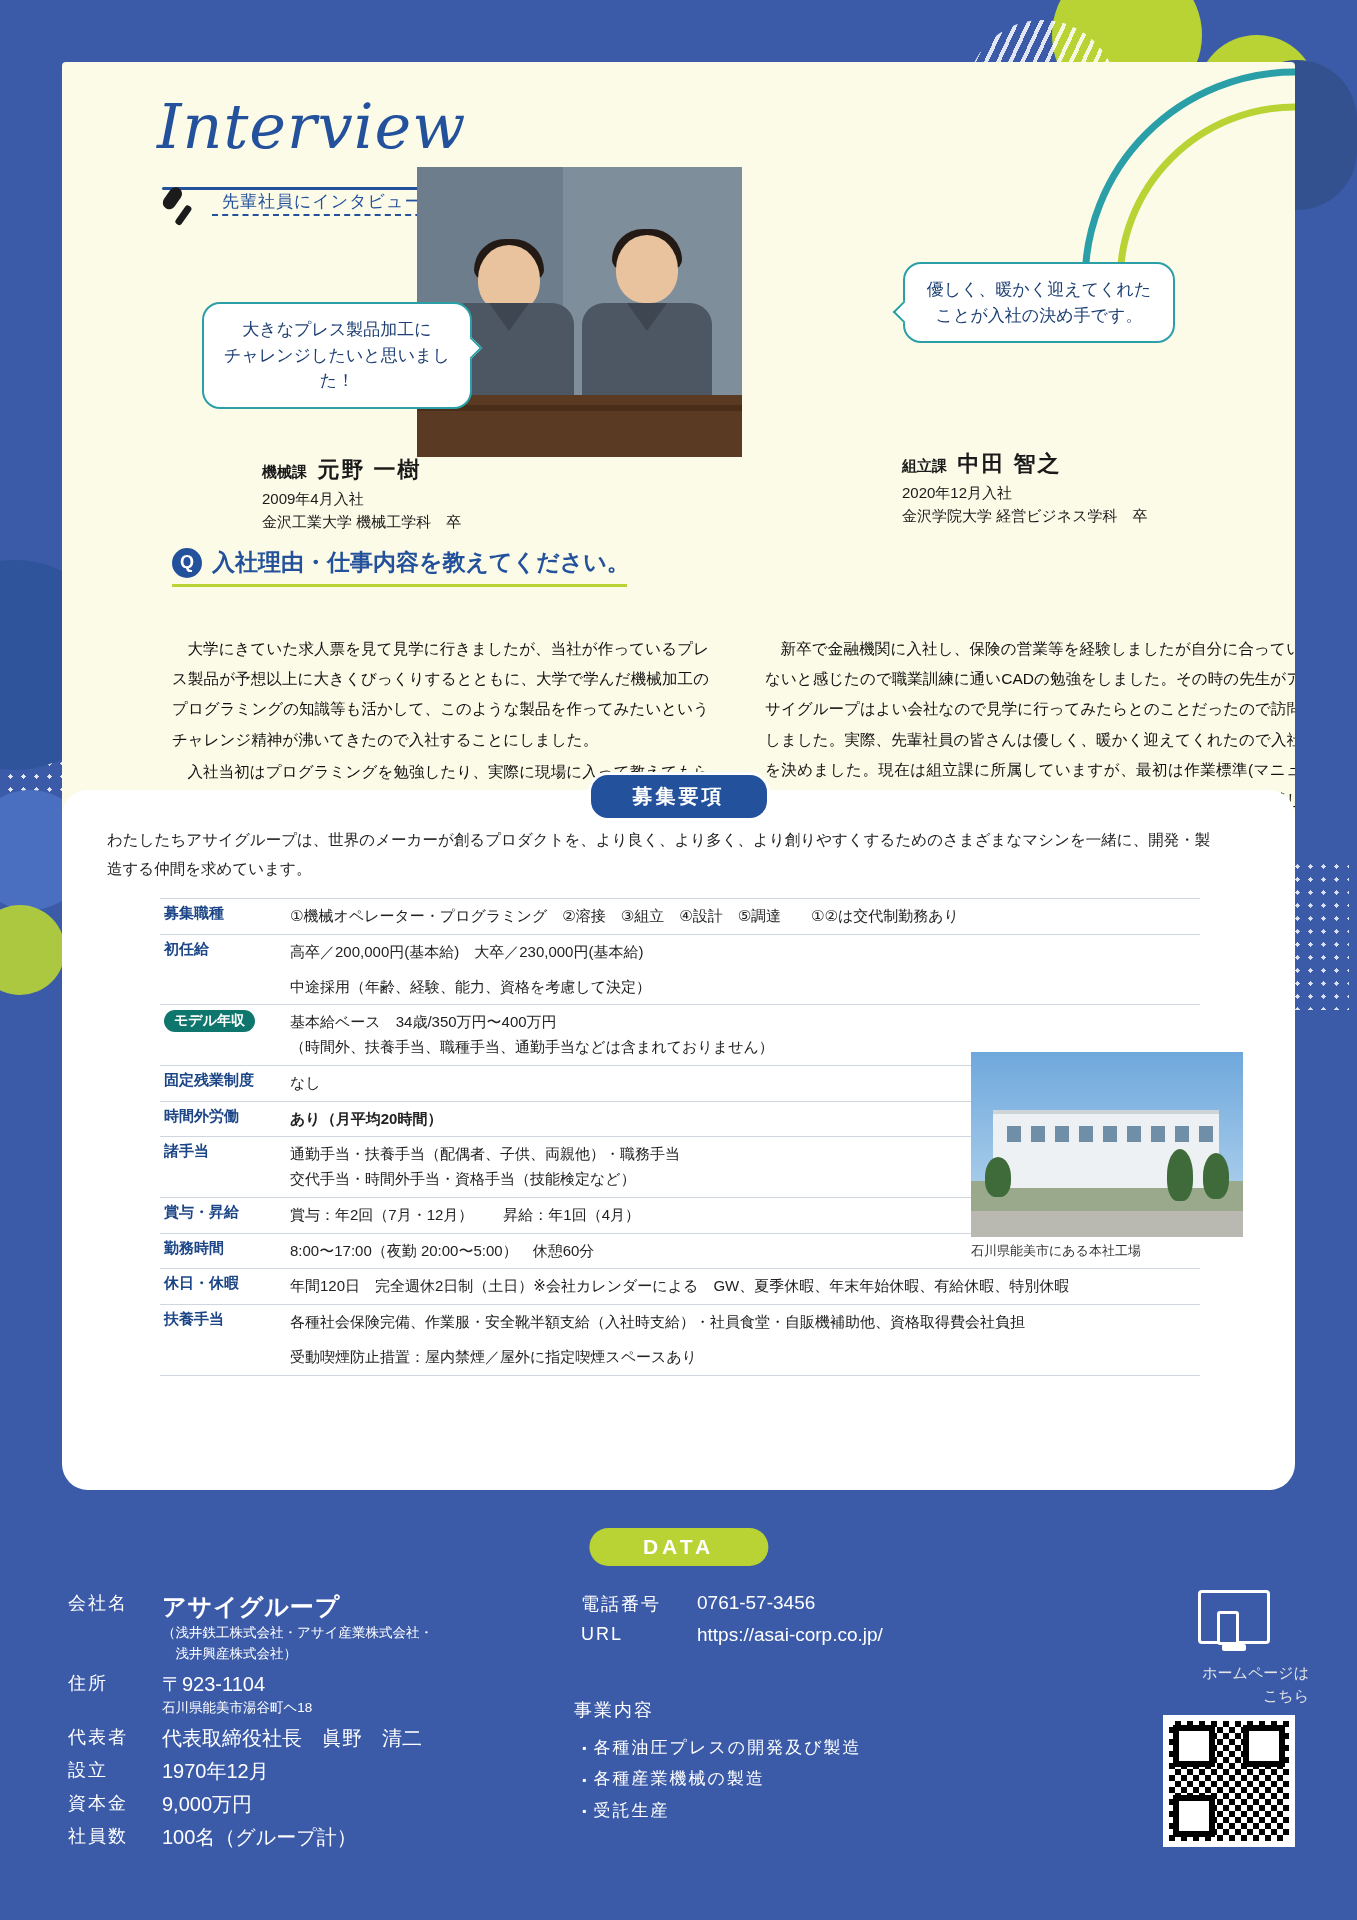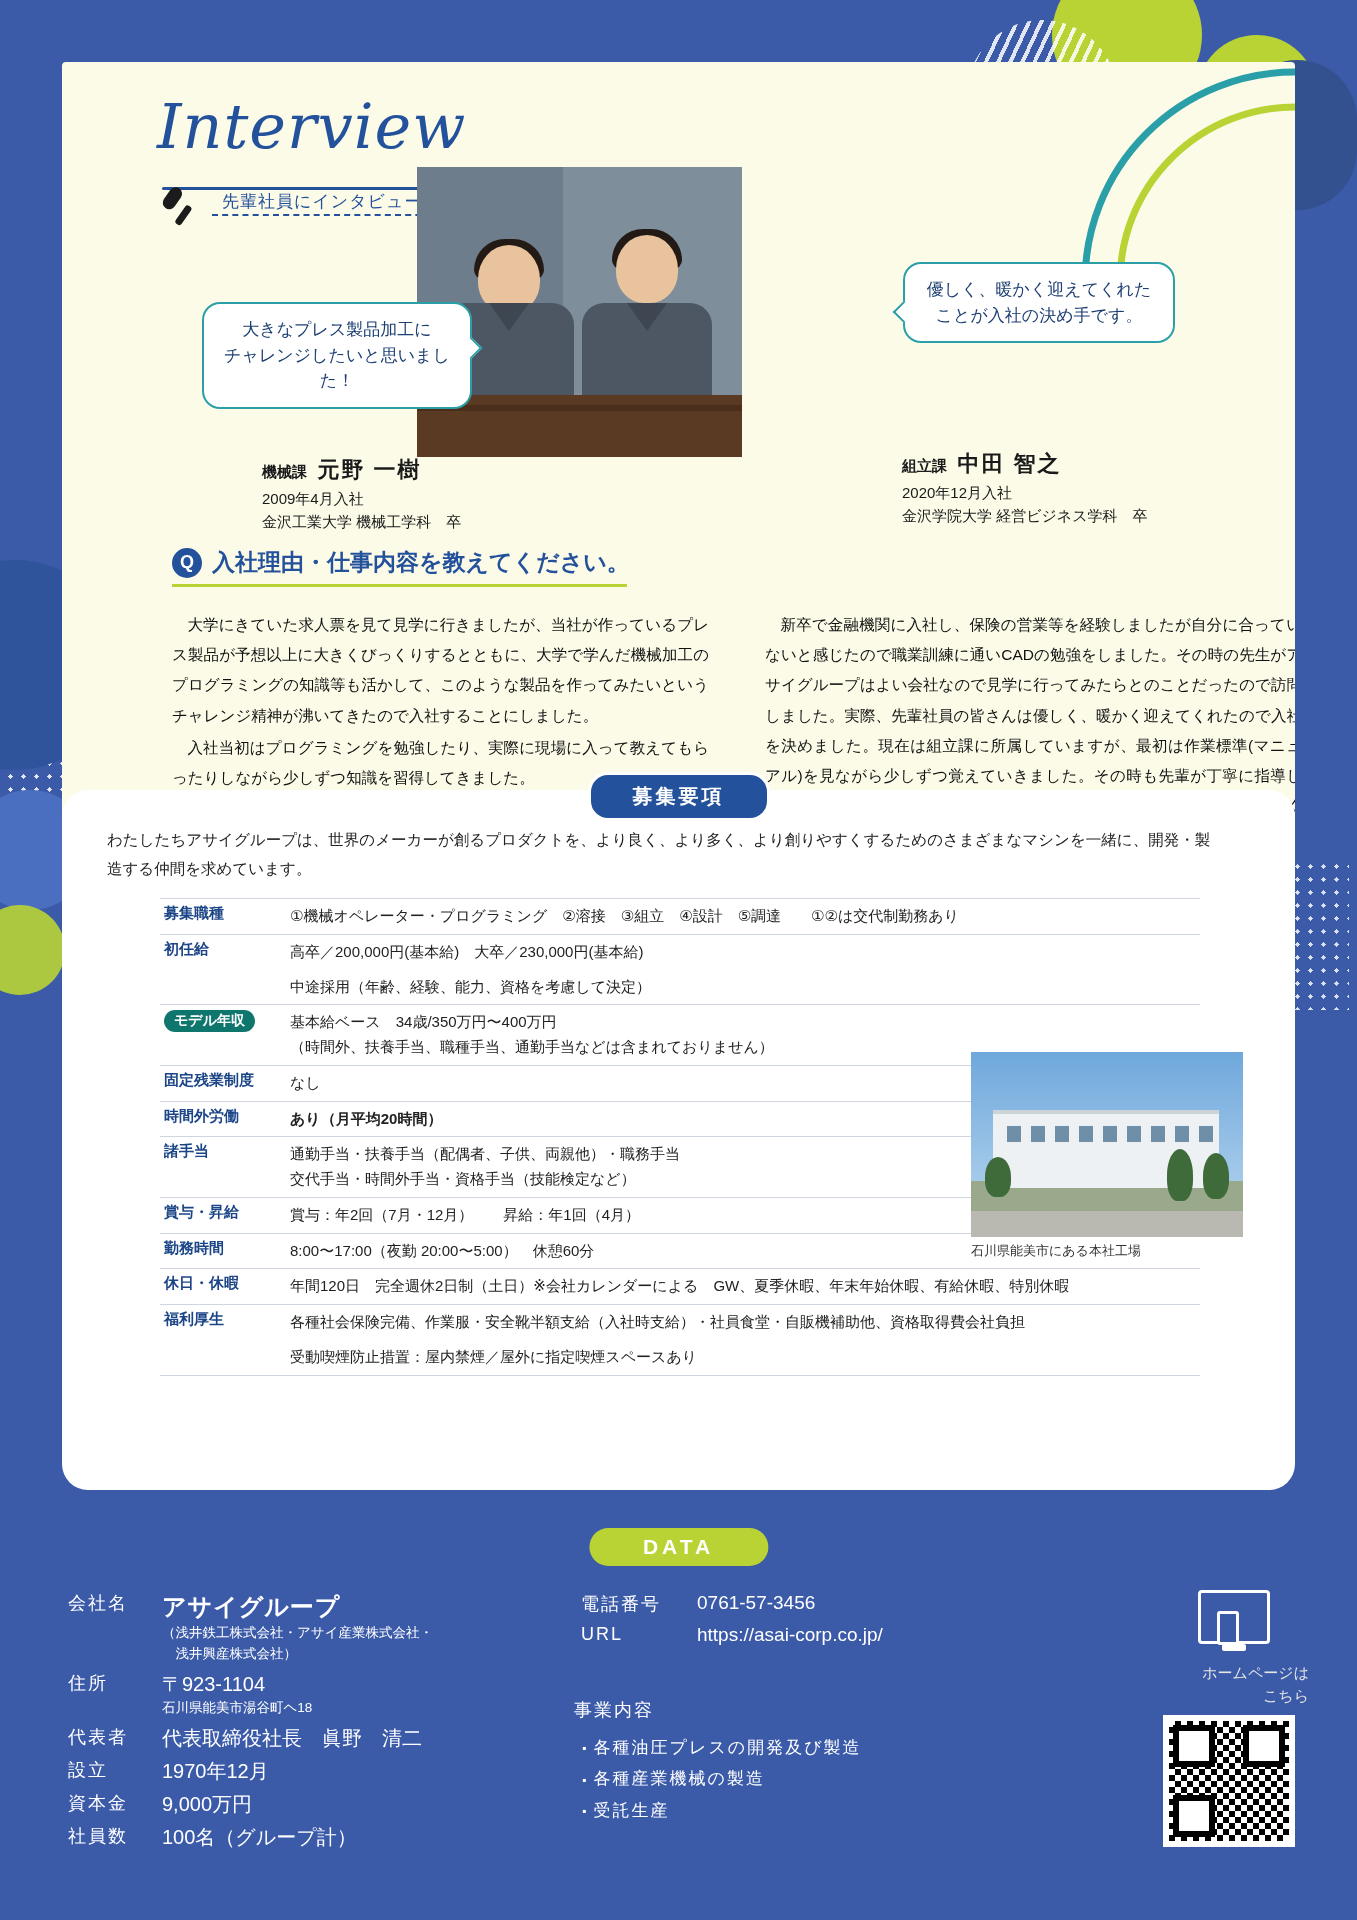--- a/index.html
+++ b/index.html
@@ -73,21 +73,21 @@
   .name-block .n-dept{font-weight:bold;font-size:15px;}
   .name-block .n-name{font-weight:bold;font-size:22px;letter-spacing:2px;margin-left:6px;}
   .nb-left{left:200px;top:372px;margin-top:19px;}
   .nb-right{left:840px;top:385px;}
 
   .q-head{position:absolute;left:110px;top:485px;display:flex;align-items:center;gap:10px;}
   .q-badge{width:30px;height:30px;border-radius:50%;background:#23519b;color:#fff;display:flex;align-items:center;justify-content:center;font-size:18px;font-weight:bold;}
   .q-text{font-size:23px;font-weight:bold;color:#23519b;}
   .q-underline{position:absolute;left:110px;top:522px;width:455px;height:3px;background:#b9d334;}
 
-  .cols{position:absolute;left:110px;top:548px;width:1130px;display:flex;gap:56px;}
+  .cols{position:absolute;left:110px;top:572px;width:1130px;display:flex;gap:56px;}
   .col{width:537px;font-size:15.5px;line-height:1.95;text-align:justify;color:#111;}
   .col p{margin:0 0 2px 0;text-indent:1em;}
 
   
   .recruit{
     position:absolute;left:62px;top:790px;width:1233px;height:700px;
     background:#fff;border-radius:26px;
   }
   .ribbon{
     position:absolute;left:50%;transform:translateX(-50%);top:-18px;
@@ -290,21 +290,21 @@
         </tr>
         <tr>
           <td class="lbl">勤務時間</td>
           <td class="val" style="white-space: pre-line;">8:00〜17:00（夜勤 20:00〜5:00）　休憩60分</td>
         </tr>
         <tr>
           <td class="lbl">休日・休暇</td>
           <td class="val" style="white-space: pre-line;">年間120日　完全週休2日制（土日）※会社カレンダーによる　GW、夏季休暇、年末年始休暇、有給休暇、特別休暇</td>
         </tr>
         <tr>
-          <td class="lbl">福利厚生</td>
+          <td class="lbl">扶養手当</td>
           <td class="val" style="white-space: pre-line;">各種社会保険完備、作業服・安全靴半額支給（入社時支給）・社員食堂・自販機補助他、資格取得費会社負担</td>
         </tr>
         <tr class="noborder">
           <td class="lbl"></td>
           <td class="val" style="white-space: pre-line;">受動喫煙防止措置：屋内禁煙／屋外に指定喫煙スペースあり</td>
         </tr>
       </tbody>
   </table>
 
   <div class="plant">

